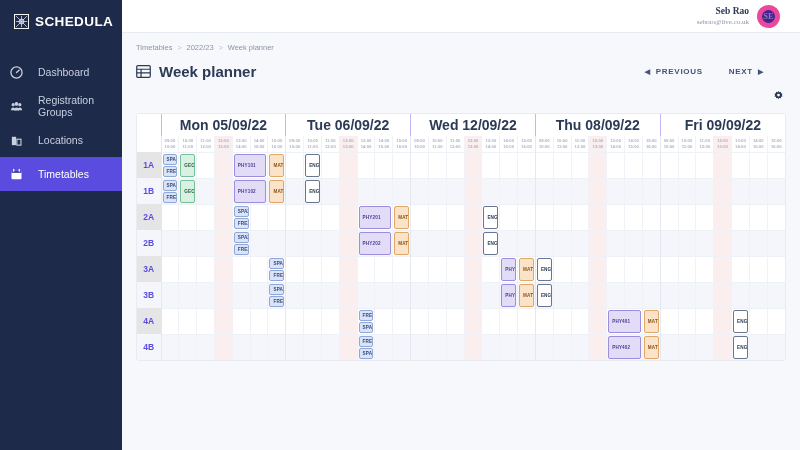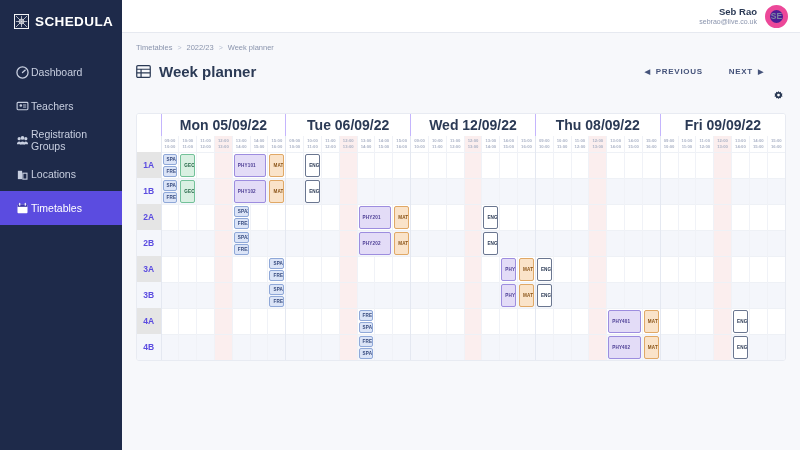--- a/index.html
+++ b/index.html
@@ -27,37 +27,38 @@
   .brand-mark {
     width: 15px; height: 15px;
     flex: 0 0 15px;
   }
   .brand-text {
     font-size: 13.5px; font-weight: bold; letter-spacing: .4px;
     color: #fff;
   }
   .nav { margin-top: 12px; display: flex; flex-direction: column; }
   .nav-item {
-    display: flex; align-items: center; gap: 2px;
-    height: 34px; padding-left: 16px;
+    display: flex; align-items: center; gap: 15px;
+    height: 34px; padding-left: 10px;
     color: #c8cfe0; font-size: 10.5px;
     cursor: pointer;
   }
   .nav-item.active { background: #5b4ce0; color: #fff; }
   .nav-icon { width: 13px; height: 13px; flex: 0 0 13px; display:flex; align-items:center; justify-content:center; }
   .nav-icon svg { display:block; }
 
   
   .main { flex: 1; display: flex; flex-direction: column; background: #f7f8fb; }
 
   .topbar {
     height: 33px; background: #ffffff;
     border-bottom: 1px solid #e6e9f0;
     display: flex; align-items: center; justify-content: flex-end;
-    padding-right: 12px;
+    padding-right: 20px;
+    font-family: Liberation Serif, serif;
   }
   .user-block { display: flex; align-items: center; gap: 8px; }
   .user-meta { text-align: right; line-height: 1.25; }
   .user-name { font-size: 9.5px; font-weight: bold; color: #2b3a55; }
   .user-email { font-size: 7px; color: #8a94ad; }
   .avatar {
     width: 23px; height: 23px; border-radius: 50%;
     background: #4c1d95; border: 5px solid #ec4899;
     display: flex; align-items: center; justify-content: center;
     font-size: 8.5px; font-weight: bold; color: #7b86a3;
@@ -176,30 +177,20 @@
 
     <nav class="nav">
       <div class="nav-item">
         <span class="nav-icon">
           <svg viewBox="0 0 14 14" width="13" height="13">
               <circle cx="7" cy="7" r="6" fill="none" stroke="currentColor" stroke-width="1.4"></circle>
               <path d="M7 7 L10 4.4" stroke="currentColor" stroke-width="1.4" stroke-linecap="round"></path>
             </svg>
         </span>
         <span>Dashboard</span>
-      </div>
-      <div class="nav-item">
-        <span class="nav-icon">
-          <svg viewBox="0 0 14 14" width="13" height="13">
-              <rect x="1.2" y="2.5" width="11.6" height="8" rx="1" fill="none" stroke="currentColor" stroke-width="1.2"></rect>
-              <circle cx="5.2" cy="6" r="1.4" fill="currentColor"></circle>
-              <path d="M7.6 5.4h3.4M7.6 7.6h3.4" stroke="currentColor" stroke-width="1"></path>
-            </svg>
-        </span>
-        <span>Teachers</span>
       </div>
       <div class="nav-item">
         <span class="nav-icon">
           <svg viewBox="0 0 14 14" width="13" height="13">
               <circle cx="3.4" cy="5" r="1.7" fill="currentColor"></circle>
               <circle cx="10.6" cy="5" r="1.7" fill="currentColor"></circle>
               <circle cx="7" cy="4.2" r="2" fill="currentColor"></circle>
               <path d="M1 11c0-2 1.2-3 2.4-3s2.4 1 2.4 3z" fill="currentColor"></path>
               <path d="M8.2 11c0-2 1.2-3 2.4-3S13 9 13 11z" fill="currentColor"></path>
               <path d="M4.2 11.4c0-2.2 1.3-3.4 2.8-3.4s2.8 1.2 2.8 3.4z" fill="currentColor"></path>

